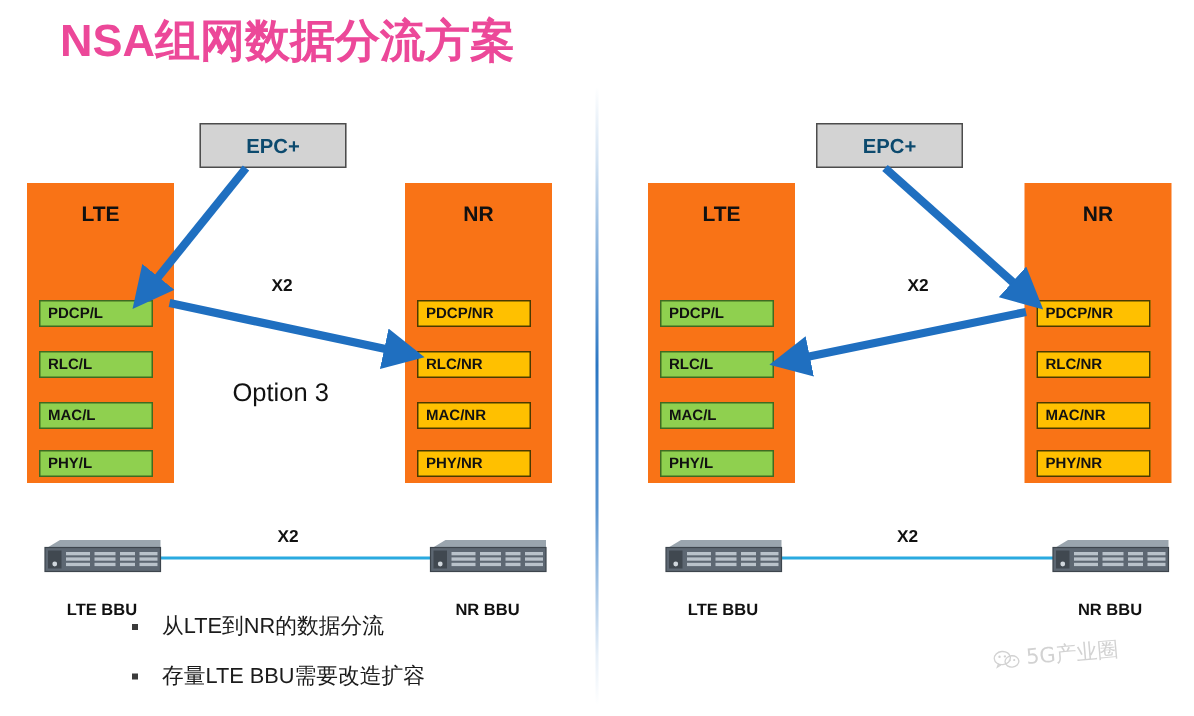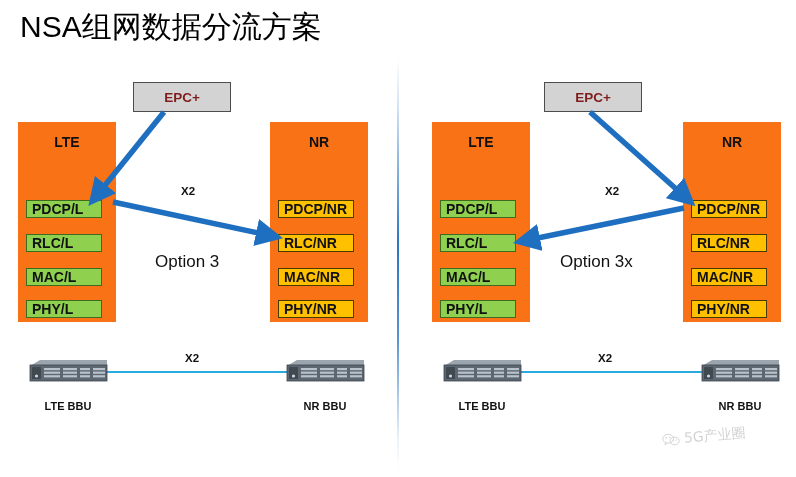--- a/index.html
+++ b/index.html
@@ -11,25 +11,25 @@
     width: 796px;
     height: 477px;
     position: relative;
     overflow: hidden;
     font-family: "Liberation Sans", "DejaVu Sans", sans-serif;
   }
 
   
   .slide-title {
     position: absolute;
-    left: 20px;
+    left: 40px;
     top: 7px;
     font-size: 30px;
-    font-weight: normal;
-    color: #000000;
+    font-weight: bold;
+    color: #ec4899;
     letter-spacing: 0px;
     white-space: nowrap;
   }
 
   
   .divider {
     position: absolute;
     left: 397px;
     top: 58px;
     width: 2px;
@@ -58,21 +58,21 @@
     position: absolute;
     width: 96px;
     height: 28px;
     background: #d3d3d3;
     border: 1.5px solid #4c4c4c;
     display: flex;
     align-items: center;
     justify-content: center;
     font-size: 13.5px;
     font-weight: bold;
-    color: #7f1d1d;
+    color: #0c4a6e;
   }
 
   
   .stack-col {
     position: absolute;
     width: 98px;
     height: 200px;
     background: #f97316;
   }
   .stack-title {
@@ -87,21 +87,21 @@
   }
   .layer-box {
     position: absolute;
     left: 8px;
     width: 76px;
     height: 18px;
     display: flex;
     align-items: center;
     padding-left: 5px;
     box-sizing: border-box;
-    font-size: 14px;
+    font-size: 10px;
     font-weight: bold;
     color: #111;
     white-space: nowrap;
   }
   .layer-box.green  { background: #8fd04f; border: 1.3px solid #3f6b21; }
   .layer-box.orange { background: #ffc000; border: 1.3px solid #4a3a00; }
 
   
   .option-label {
     position: absolute;
@@ -279,20 +279,24 @@
           <rect x="52" y="13.6" width="10" height="2.2"></rect>
         <rect x="52" y="17.2" width="10" height="2.2"></rect>
         <rect x="65" y="10" width="12" height="2.2"></rect>
           <rect x="65" y="13.6" width="12" height="2.2"></rect>
         <rect x="65" y="17.2" width="12" height="2.2"></rect>
       </g>
     </svg>
     <div class="bbu-caption">NR BBU</div>
   </div>
 
+  <ul class="bullets" style="left:82px; top:348px;">
+    <li>从LTE到NR的数据分流</li>
+    <li>存量LTE BBU需要改造扩容</li>
+  </ul>
 </div>
 
 <div class="panel right">
 
   <div class="epc-box" style="left:144px; top:22px;">EPC+</div>
 
   <div class="stack-col" style="left:32px; top:62px;">
     <div class="stack-title">LTE</div>
     <div class="layer-box green" style="top:78px;">PDCP/L</div>
     <div class="layer-box green" style="top:112px;">RLC/L</div>
@@ -302,21 +306,20 @@
 
   <div class="stack-col" style="left:283px; top:62px;">
     <div class="stack-title">NR</div>
     <div class="layer-box orange" style="top:78px;">PDCP/NR</div>
     <div class="layer-box orange" style="top:112px;">RLC/NR</div>
     <div class="layer-box orange" style="top:146px;">MAC/NR</div>
     <div class="layer-box orange" style="top:178px;">PHY/NR</div>
   </div>
 
   <div class="x2-label" style="left:205px; top:125px;">X2</div>
-  <div class="option-label" style="left:160px; top:192px;">Option 3x</div>
 
   <svg class="arrows" viewBox="0 0 396 417">
     <defs>
       <marker id="ah-r" markerWidth="5" markerHeight="5" refX="2.2" refY="2.5" orient="auto">
         <path d="M0,0 L5,2.5 L0,5 z" fill="#1f6fc0"></path>
       </marker>
     </defs>
 
     <line x1="190" y1="52" x2="284" y2="136" stroke="#1f6fc0" stroke-width="5.5" marker-end="url(#ah-r)"></line>
 

